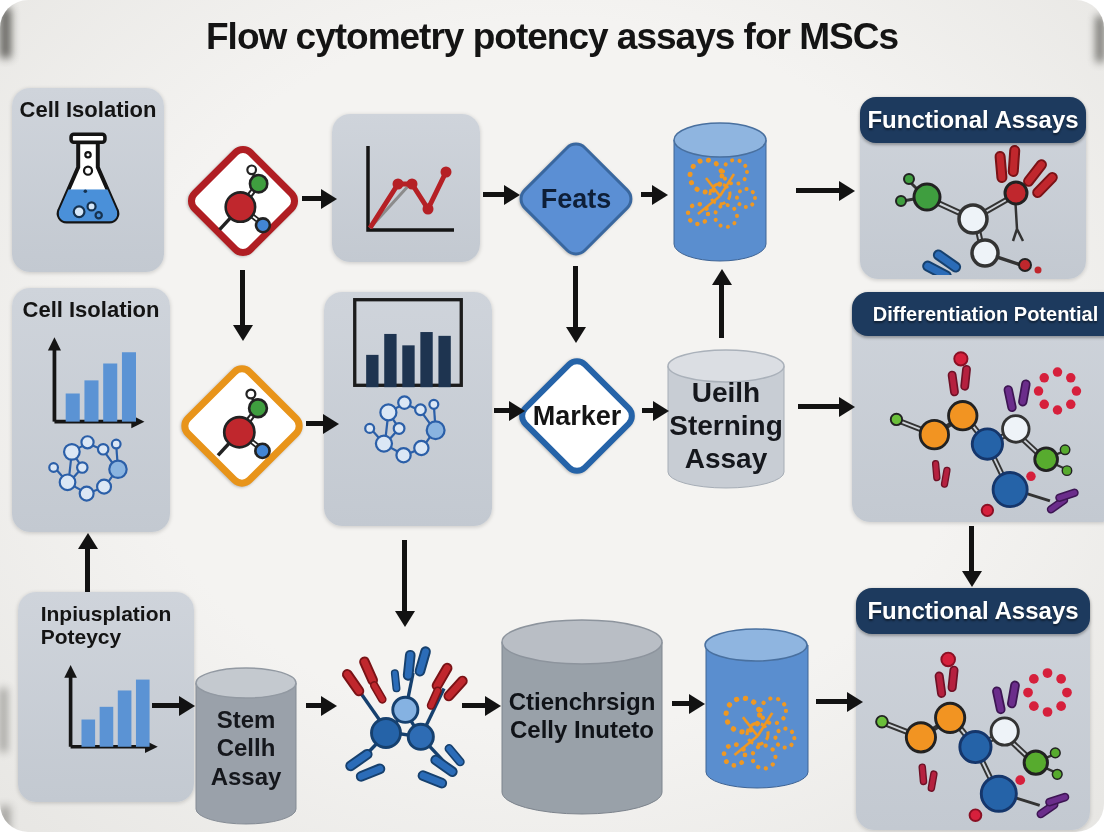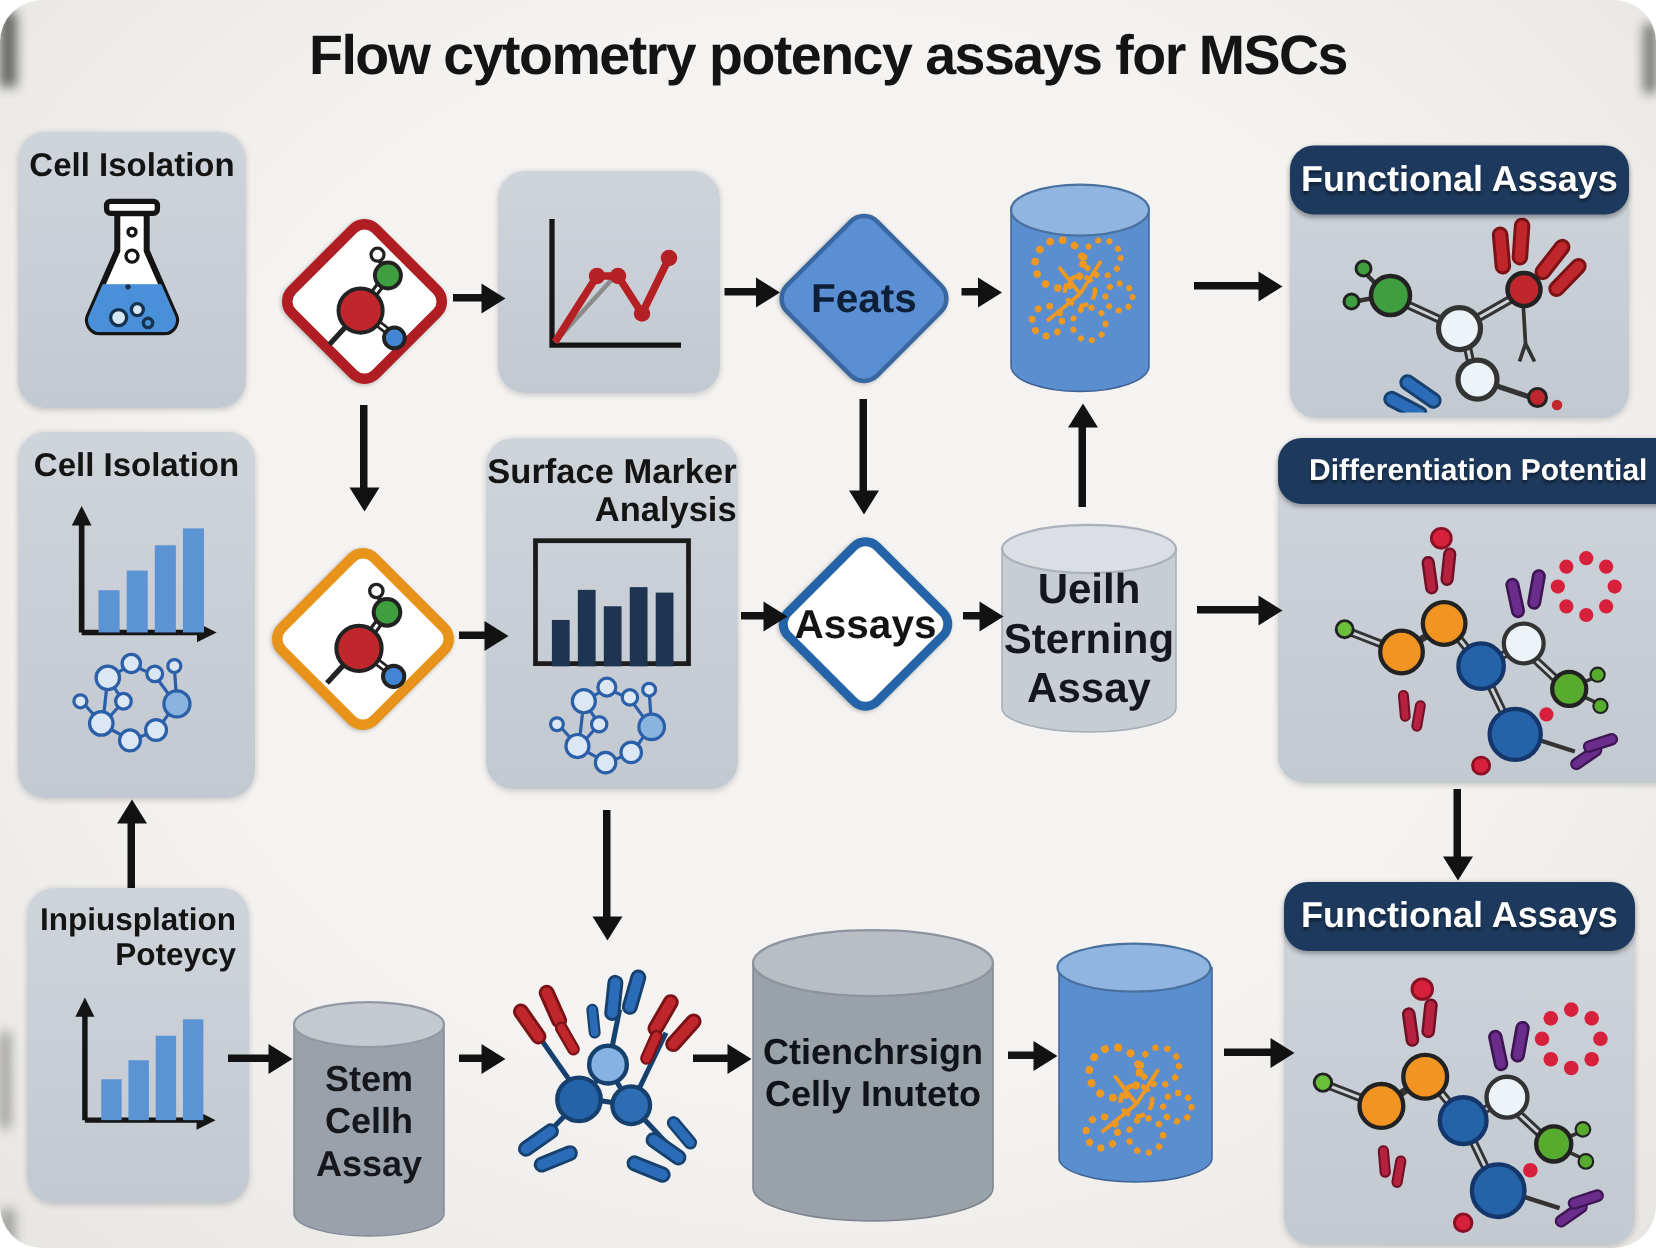--- a/index.html
+++ b/index.html
@@ -3,21 +3,21 @@
 <meta charset="utf-8">
 <style>
   html,body{margin:0;padding:0;}
   body{font-family:"Liberation Sans",sans-serif;}
   .canvas{position:relative;width:1104px;height:832px;overflow:hidden;
     background:radial-gradient(ellipse at 50% 45%, #f4f3f1 55%, #e7e6e3 100%);border-radius:28px;}
   .title{position:absolute;top:16px;left:0;width:100%;text-align:center;
     font-size:37px;font-weight:bold;color:#141414;letter-spacing:-1px;}
   .panel{position:absolute;background:linear-gradient(180deg,#cfd4db 0%,#c3c9d1 100%);
     border-radius:18px;box-shadow:0 1px 4px rgba(0,0,0,.18);display:flex;flex-direction:column;align-items:center;}
-  .plabel{font-weight:bold;color:#141414;text-align:right;line-height:1.1;white-space:pre-line;margin-top:10px;}
+  .plabel{font-weight:bold;color:#141414;text-align:left;line-height:1.1;white-space:pre-line;margin-top:10px;}
   .navy-head{position:absolute;left:0;right:0;top:0;background:var(--header-navy,#1d3a5e);
     color:#fff;font-weight:bold;display:flex;align-items:center;justify-content:center;
     border-radius:16px;text-shadow:0 2px 2px rgba(0,0,0,.45);overflow:hidden;white-space:nowrap;box-shadow:0 2px 3px rgba(0,0,0,.3);text-align:center;}
   .diamond{position:absolute;}
   .diamond .shape{position:absolute;inset:0;transform:rotate(45deg);border-radius:14px;background:#fff;box-shadow:0 1px 3px rgba(0,0,0,.25);}
   .diamond .content{position:absolute;inset:-14px;display:flex;align-items:center;justify-content:center;font-weight:bold;}
   .shape.red{border:7px solid var(--diamond-red,#b01e23);}
   .shape.orange{border:7px solid var(--diamond-orange,#e8941a);}
   .shape.bluefill{background:var(--diamond-blue-fill,#5b8fd4);border:3px solid #39679f;}
   .shape.blueline{border:6px solid var(--diamond-blue-border,#2563a8);}
@@ -210,22 +210,20 @@
         <line x1="45" y1="54" x2="67" y2="71" stroke="#fff" stroke-width="2"></line>
         <circle cx="42" cy="52" r="17" fill="#c0272d" stroke="#222" stroke-width="3"></circle>
         <circle cx="63" cy="25" r="10" fill="#3f9e3f" stroke="#222" stroke-width="3"></circle>
         <circle cx="55" cy="9" r="5" fill="#fff" stroke="#222" stroke-width="2.5"></circle>
         <circle cx="68" cy="73" r="8" fill="#4285d4" stroke="#222" stroke-width="3"></circle>
       </svg>
     </div>
   </div>
 
   <div class="panel" style="left:324px;top:292px;width:168px;height:234px;">
-    <div class="plabel" style="font-size:23px;">Surface Marker
-Analysis</div>
     <svg width="122" height="97" viewBox="0 0 128 102" style="margin-top:2px;">
       <rect x="8" y="6" width="112" height="90" fill="none" stroke="#1c1c1c" stroke-width="3.5"></rect>
       <rect x="20" y="64" width="13" height="34" fill="#1e3450"></rect>
       <rect x="39" y="42" width="13" height="56" fill="#1e3450"></rect>
       <rect x="58" y="54" width="13" height="44" fill="#1e3450"></rect>
       <rect x="77" y="40" width="13" height="58" fill="#1e3450"></rect>
       <rect x="96" y="44" width="13" height="54" fill="#1e3450"></rect>
     </svg>
     <svg width="104" height="82" viewBox="0 0 112 92">
       <g stroke="#2b5fa8" stroke-width="2.5" fill="none">
@@ -245,21 +243,21 @@
         <circle cx="51" cy="72" r="8"></circle>
           <circle cx="29" cy="59" r="9"></circle>
           <circle cx="46" cy="42" r="6"></circle>
           <circle cx="13" cy="42" r="5"></circle>
       </g>
     </svg>
   </div>
 
   <div class="diamond" style="left:532px;top:371px;width:90px;height:90px;">
     <div class="shape blueline"></div>
-    <div class="content" style="font-size:27px;color:#141414;">Assays</div>
+    <div class="content" style="font-size:27px;color:#141414;">Marker</div>
   </div>
 
   <div class="cyl" style="left:662px;top:346px;width:128px;height:146px;">
     <svg width="128" height="146" viewBox="0 0 128 146">
       <path d="M6 20 v106 a58 16 0 0 0 116 0 V20 Z" fill="#c8cdd4" stroke="#a6adb6" stroke-width="1"></path>
       <ellipse cx="64" cy="20" rx="58" ry="16" fill="#dbdee3" stroke="#aab1ba" stroke-width="1.5"></ellipse>
     </svg>
     <div class="ctext" style="top:30px;font-size:28px;">Ueilh
 Sterning
 Assay</div>
@@ -322,21 +320,21 @@
   </div>
 
   <div class="ar h" style="left:306px;top:421px;width:18px;"></div>
   <div class="ar h" style="left:494px;top:408px;width:16px;"></div>
   <div class="ar h" style="left:642px;top:408px;width:12px;"></div>
   <div class="ar h" style="left:798px;top:404px;width:42px;"></div>
   <div class="ar v up" style="left:85px;top:548px;height:46px;"></div>
   <div class="ar v down" style="left:402px;top:540px;height:72px;"></div>
   <div class="ar v down" style="left:969px;top:526px;height:46px;"></div>
 
-  <div class="panel" style="left:18px;top:592px;width:148px;height:210px;">
+  <div class="panel" style="left:18px;top:592px;width:176px;height:210px;">
     <div class="plabel" style="font-size:21px;">Inpiusplation
 Poteycy</div>
     <svg width="118" height="102" viewBox="0 0 130 112" style="margin-top:6px;">
       <line x1="26" y1="102" x2="26" y2="22" stroke="#151515" stroke-width="4"></line>
       <polygon points="26,12 19,26 33,26" fill="#151515"></polygon>
       <line x1="26" y1="102" x2="112" y2="102" stroke="#151515" stroke-width="4"></line>
       <polygon points="122,102 108,95 108,109" fill="#151515"></polygon>
       <rect x="38" y="72" width="15" height="30" fill="#5b93d4"></rect>
       <rect x="58" y="58" width="15" height="44" fill="#5b93d4"></rect>
       <rect x="78" y="40" width="15" height="62" fill="#5b93d4"></rect>

